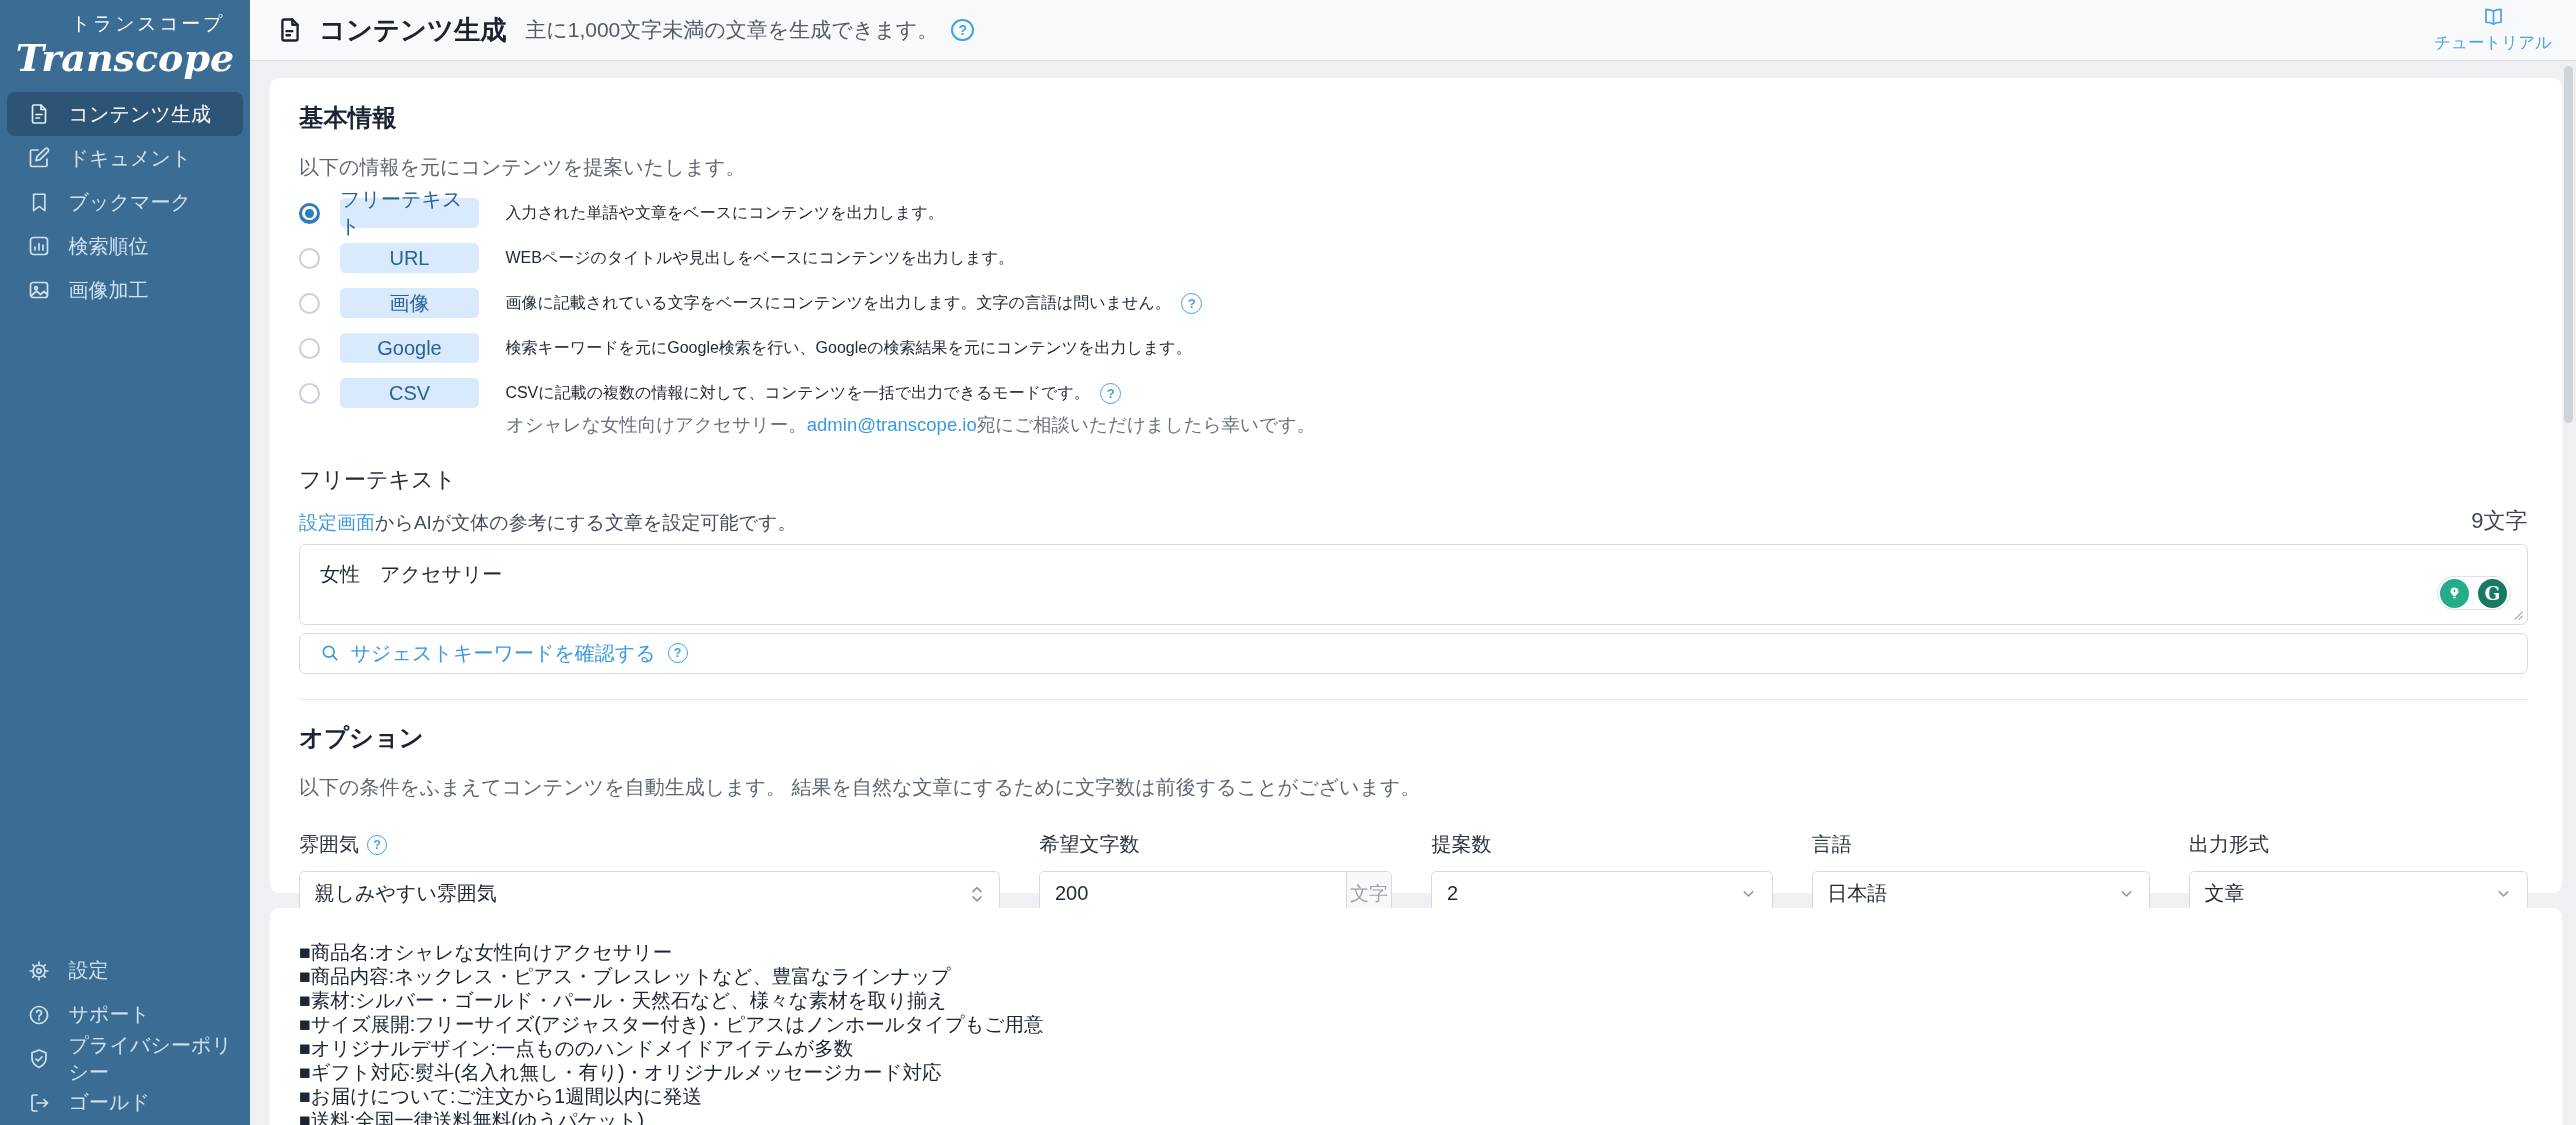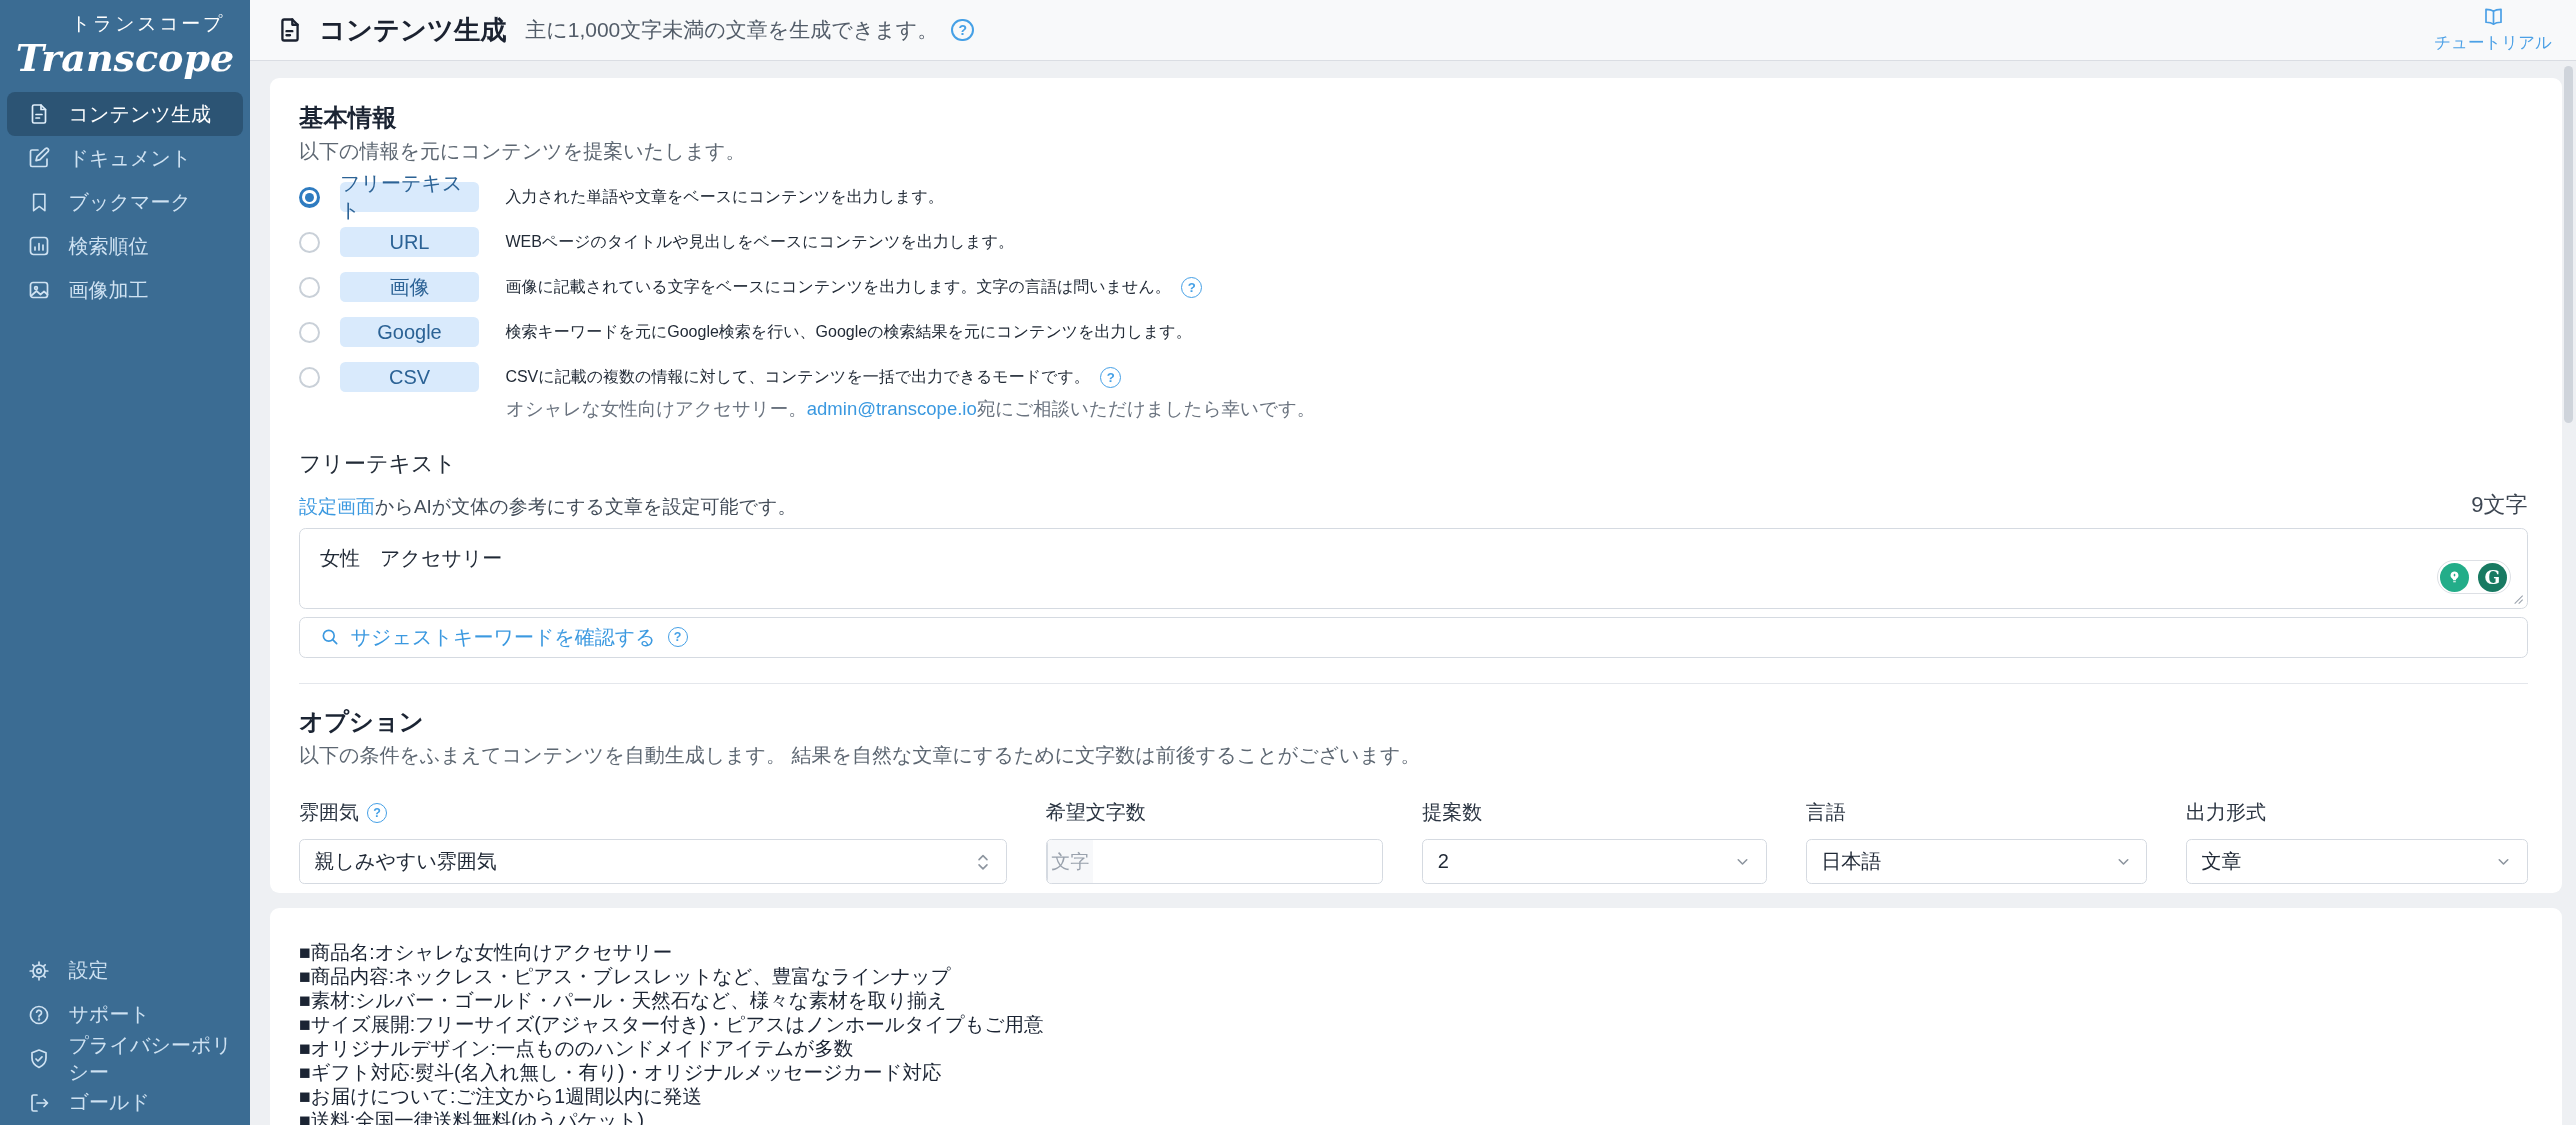--- a/index.html
+++ b/index.html
@@ -28,21 +28,21 @@
   .tutorial { margin-left:auto; display:flex; flex-direction:column; align-items:center; gap:2.6px; color:#4ba0e6; cursor:pointer; }
   .tutorial-label { font-size:16.5px; }
 
   
   .content { position:relative; height:1065px; }
   .card { position:absolute; left:20px; right:14.5px; background:#fff; border-radius:9.2px; }
   .card1 { top:17px; height:815px; padding:24px 34px 0 29px; }
   .card2 { top:847px; height:277px; padding:32px 34px 0 29px; }
 
   .sec-title { font-size:24.4px; font-weight:bold; color:#1b2433; }
-  .sec-sub { font-size:20px; color:#5d6772; margin-top:4px; }
+  .sec-sub { font-size:20px; color:#5d6772; margin-top:20px; }
 
   
   .modes { margin-top:17px; }
   .mode-row { display:flex; align-items:center; margin-bottom:15px; }
   .radio { width:21px; height:21px; border-radius:50%; background:#fff; border:2px solid #c9d0d8; flex:0 0 auto; }
   .radio.checked { border:none; background:#2e7bc0; position:relative; }
   .radio.checked::before { content:""; position:absolute; left:3.3px; top:3.3px; width:14.5px; height:14.5px; border-radius:50%; background:#fff; }
   .radio.checked::after { content:""; position:absolute; left:6px; top:6px; width:9.2px; height:9.2px; border-radius:50%; background:#2e7bc0; }
   .mode-badge { width:139px; height:30px; margin-left:20px; background:#d9eafc; border-radius:5.3px; color:#2b6295; font-size:20px; display:flex; align-items:center; justify-content:center; flex:0 0 auto; }
   .mode-desc { font-size:16px; color:#222b37; margin-left:26.4px; }
@@ -305,20 +305,21 @@
                   </svg>
               </span>
             </div>
           </div>
 
           <div class="col-chars">
             <div class="f-label">
               <span>希望文字数</span>
             </div>
             <div class="f-box chars-box">
+              <input type="text" value="200" style="">
               <span class="chars-suffix">文字</span>
             </div>
           </div>
 
           <div class="col-prop">
             <div class="f-label">
               <span>提案数</span>
             </div>
             <div class="f-box">
               <span>2</span>

